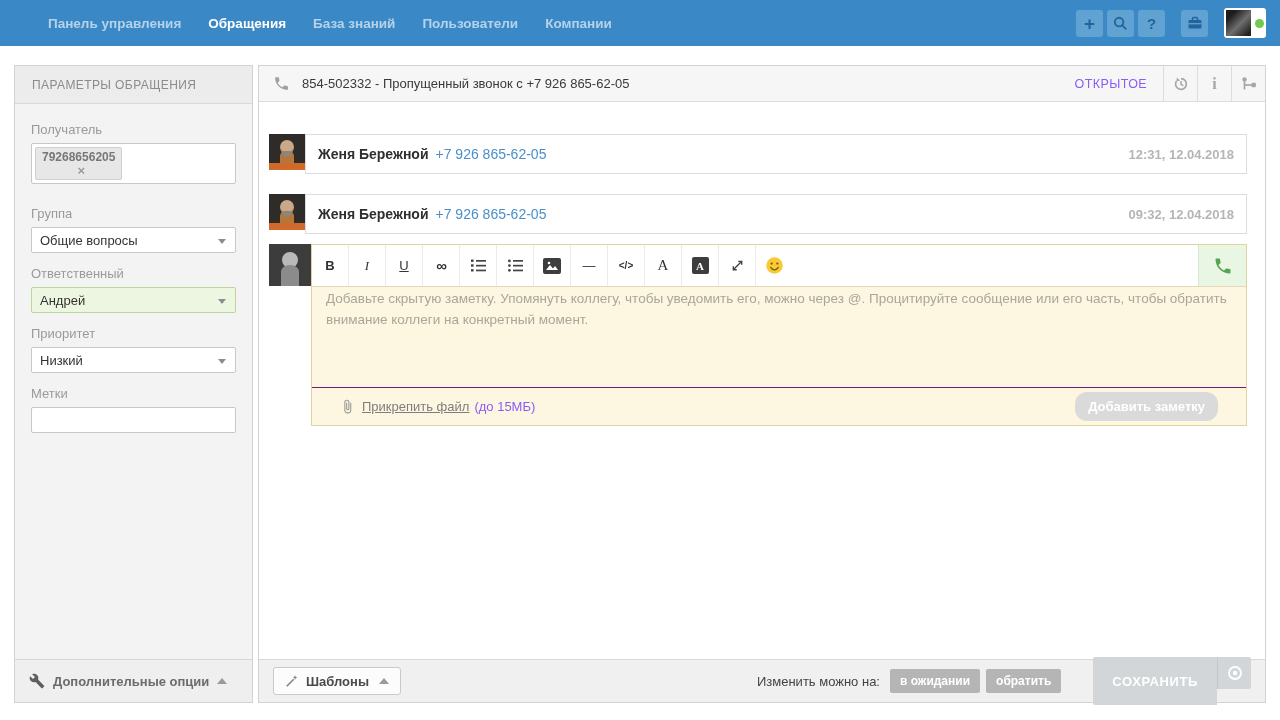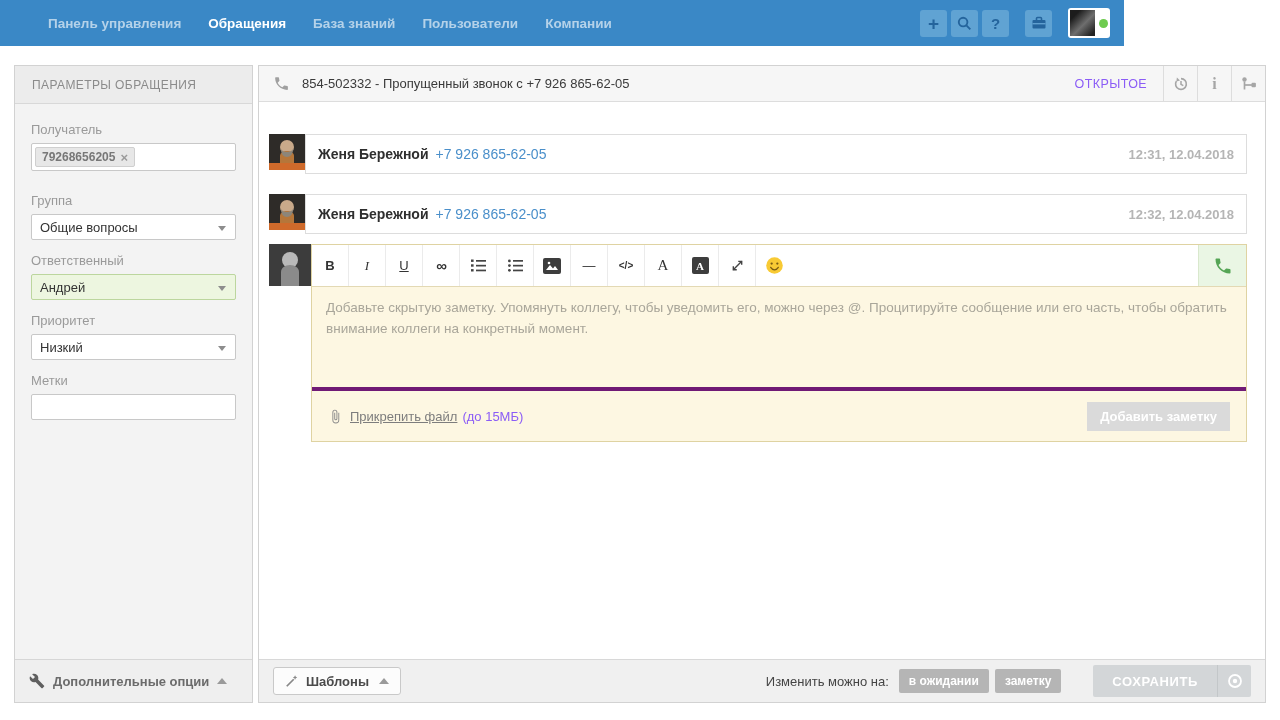--- a/index.html
+++ b/index.html
@@ -1,20 +1,20 @@
 <!DOCTYPE html>
 <html><head>
 <meta charset="utf-8">
 <style>
   * { margin:0; padding:0; box-sizing:border-box; }
   html,body { width:1280px; height:720px; background:#fff; font-family:"Liberation Sans", sans-serif; }
   .page { position:relative; width:1280px; height:720px; background:#fff; overflow:hidden; }
 
   
-  .topbar { position:absolute; top:0; left:0; width:1124px; height:46px; background:#3a88c6; display:flex; align-items:center; }
+  .topbar { position:absolute; top:0; left:0; width:1280px; height:46px; background:#3a88c6; display:flex; align-items:center; }
   .topnav { display:flex; align-items:center; padding-left:48px; }
   .topnav .nav-item { font-size:13.5px; font-weight:bold; color:rgba(255,255,255,.62); margin-right:27px; cursor:pointer; white-space:nowrap; }
   .topnav .nav-item.active { color:#fff; }
   .topbar-right { margin-left:auto; display:flex; align-items:center; padding-right:14px; }
   .tb-btn { width:27px; height:27px; background:#60a3d3; border-radius:3px; margin-left:4px; display:flex; align-items:center; justify-content:center; color:#24649c; font-weight:bold; cursor:pointer; }
   .tb-btn.plus { font-size:19px; line-height:1; }
   .tb-btn.help { font-size:15px; }
   .tb-btn.case { margin-left:16px; }
   .profile-chip { margin-left:16px; width:42px; height:30px; background:#fff; border-radius:3px; display:flex; align-items:center; padding:2px; cursor:pointer; }
   .profile-photo { width:26px; height:26px; background:linear-gradient(135deg,#1c1c1c 20%, #6e6e6e 55%, #222 90%); }
@@ -23,21 +23,21 @@
   
   .workspace { position:absolute; top:65px; left:14px; width:1252px; height:638px; display:flex; }
 
   
   .sidebar { width:239px; background:#f3f3f3; border:1px solid #d2d2d2; display:flex; flex-direction:column; }
   .sidebar-header { height:38px; background:#ececec; border-bottom:1px solid #d8d8d8; display:flex; align-items:center; padding-left:17px; font-size:12px; color:#8b8b8b; letter-spacing:.4px; }
   .sidebar-body { flex:1; padding:8px 16px 0 16px; }
   .field-label { font-size:13px; color:#9a9a9a; margin:13px 0 6px 0; }
   .field-label.first { margin-top:10px; }
   .pill-input { background:#fff; border:1px solid #c8c8c8; border-radius:2px; min-height:28px; padding:3px; display:flex; align-items:center; }
-  .tag { background:#e7e7e7; border:1px solid #cfcfcf; border-radius:2px; font-size:12px; font-weight:bold; color:#777; padding:2px 6px; display:inline-flex; align-items:center; }
+  .tag { background:#e7e7e7; border:1px solid #cfcfcf; border-radius:2px; font-size:12px; font-weight:bold; color:#777; padding:2px 6px; display:inline-flex; align-items:center;flex-direction:column; }
   .tag .x { margin-left:5px; color:#9a9a9a; font-weight:bold; cursor:pointer; font-size:13px; line-height:1; }
   .select { position:relative; background:#fff; border:1px solid #c8c8c8; border-radius:2px; height:26px; display:flex; align-items:center; padding:0 8px; font-size:13px; color:#333; cursor:pointer; }
   .select.green { background:#edf6e0; border-color:#bcd69e; }
   .select .caret { position:absolute; right:9px; top:11px; width:0; height:0; border-left:4px solid transparent; border-right:4px solid transparent; border-top:5px solid #8d8d8d; }
   .text-input { background:#fff; border:1px solid #c8c8c8; border-radius:2px; height:26px; width:100%; font-size:13px; padding:0 8px; color:#333; }
   .sidebar-footer { height:43px; border-top:1px solid #d6d6d6; background:#efefef; display:flex; align-items:center; padding-left:14px; cursor:pointer; }
   .sidebar-footer .label { font-size:13px; color:#6b6b6b; margin:0 8px;font-weight:bold; }
   .tri-up { width:0; height:0; border-left:5px solid transparent; border-right:5px solid transparent; border-bottom:6px solid #9a9a9a; }
 
   .gap { width:5px; }
@@ -68,37 +68,37 @@
   .tb-tool { width:37px; display:flex; align-items:center; justify-content:center; border-right:1px solid #ebebeb; font-size:13px; color:#333; cursor:pointer; background:#fff; }
   .tb-tool.b { font-weight:bold; }
   .tb-tool.i { font-style:italic; font-family:"Liberation Serif", serif; }
   .tb-tool.u { text-decoration:underline; }
   .tb-tool.link-g { font-size:15px; font-weight:bold; letter-spacing:-1px; }
   .tb-tool.code-g { font-size:10px; font-weight:bold; }
   .tb-tool.fontA { font-family:"Liberation Serif", serif; font-size:15px; }
   .bgA { width:17px; height:17px; background:#3d3d3d; border-radius:2px; color:#fff; font-size:11px; font-weight:bold; font-family:"Liberation Serif", serif; display:flex; align-items:center; justify-content:center; }
   .tb-spacer { flex:1; }
   .tb-call { width:48px; background:#eaf6e4; border-left:1px solid #d9e8cd; display:flex; align-items:center; justify-content:center; color:#55a555; cursor:pointer; }
-  .note-body { background:#fdf7e2; height:100px; padding:11px 14px; cursor:text; }
+  .note-body { background:#fdf7e2; height:100px; padding:2px 14px; cursor:text; }
   .note-placeholder { font-size:13.5px; line-height:1.55; color:#a9a69a; max-width:960px; }
-  .note-footer { background:#fdf7e2; border-top:4px solid #701a75; height:54px; display:flex; align-items:center; padding:0 16px; }
+  .note-footer { background:#fdf7e2; border-top:1px solid #701a75; height:38px; display:flex; align-items:center; padding:0 28px; }
   .attach { display:flex; align-items:center; cursor:pointer; }
   .attach-link { font-size:13px; color:#7d7d7d; text-decoration:underline; margin:0 5px 0 7px; }
   .attach-hint { font-size:13px; color:#8b5cf6; }
-  .add-note-btn { margin-left:auto; background:#dadada; color:#fff; font-weight:bold; font-size:13px; border:none; border-radius:0; padding:7px 13px; cursor:pointer; }
+  .add-note-btn { margin-left:auto; background:#dadada; color:#fff; font-weight:bold; font-size:13px; border:none; border-radius:12px; padding:7px 13px; cursor:pointer; }
 
   
   .main-footer { height:43px; background:#f0f0f0; border-top:1px solid #d8d8d8; display:flex; align-items:center; padding:0 14px; flex:0 0 auto;margin-top:38px; }
   .templates-btn { background:#fcfcfc; border:1px solid #c9c9c9; border-radius:3px; height:28px; display:flex; align-items:center; padding:0 11px; cursor:pointer; }
   .templates-btn .label { font-size:13px; font-weight:bold; color:#4a4a4a; margin:0 10px 0 7px; }
   .status-cluster { margin-left:auto; display:flex; align-items:center; }
   .status-label { font-size:13px; color:#444; margin-right:10px; }
   .status-btn { background:#b5b5b5; color:#fff; font-size:12px; font-weight:bold; border:none; border-radius:2px; padding:5px 10px; margin-right:6px; cursor:pointer; }
   .save-group { display:flex; margin-left:26px; }
-  .save-btn { background:#d3d6d8; color:#fff; font-size:13px; font-weight:bold; letter-spacing:.6px; border:none; border-radius:2px 0 0 2px; padding:0 19px; height:32px; cursor:pointer; }
+  .save-btn { background:#d3d6d8; color:#fff; font-size:13px; font-weight:bold; letter-spacing:.6px; border:none; border-radius:2px 0 0 2px; padding:0 19px; height:48px; cursor:pointer; }
   .save-gear { width:34px; height:32px; background:#d3d6d8; border:none; border-left:1px solid #c3c7c9; border-radius:0 2px 2px 0; display:flex; align-items:center; justify-content:center; cursor:pointer; }
 
   svg { display:block; }
 </style>
 </head>
 <body>
 
 <div class="page">
 
   <div class="topbar">
@@ -237,21 +237,21 @@
                 <rect width="36" height="36" fill="#2e2b28"></rect>
                 <circle cx="18" cy="13" r="7" fill="#c9a98a"></circle>
                 <path d="M18 17c-4 0-7 2-7 5v14h14V22c0-3-3-5-7-5z" fill="#b5763a"></path>
                 <path d="M12 15c1.5 4 10.5 4 12 0 0 5-2.5 8-6 8s-6-3-6-8z" fill="#8c8579"></path>
                 <rect x="0" y="29" width="36" height="7" fill="#cf6a2b"></rect>
               </svg>
           </div>
           <div class="msg-box">
             <span class="msg-author">Женя Бережной</span>
             <span class="msg-phone">+7 926 865-62-05</span>
-            <span class="msg-time">12:32, 12.04.2018</span>
+            <span class="msg-time">09:32, 12.04.2018</span>
           </div>
         </div>
 
         <div class="editor-row">
           <div class="avatar42">
             <svg width="42" height="42" viewBox="0 0 42 42">
                 <rect width="42" height="42" fill="#3c3c3c"></rect>
                 <circle cx="21" cy="16" r="8" fill="#b9b9b9"></circle>
                 <path d="M21 21c-5 0-9 3-9 7v14h18V28c0-4-4-7-9-7z" fill="#8b8b8b"></path>
               </svg>
@@ -340,21 +340,21 @@
           <svg width="14" height="14" viewBox="0 0 16 16">
               <path d="M2 14L10 6" stroke="#888" stroke-width="2"></path>
               <path d="M11.5 1.5l.8 1.7 1.7.8-1.7.8-.8 1.7-.8-1.7-1.7-.8 1.7-.8z" fill="#888"></path>
             </svg>
           <span class="label">Шаблоны</span>
           <span class="tri-up"></span>
         </div>
         <div class="status-cluster">
           <span class="status-label">Изменить можно на:</span>
           <button class="status-btn">в ожидании</button>
-          <button class="status-btn">заметку</button>
+          <button class="status-btn">обратить</button>
           <div class="save-group">
             <button class="save-btn">СОХРАНИТЬ</button>
             <button class="save-gear">
               <svg width="16" height="16" viewBox="0 0 16 16">
                   <circle cx="8" cy="8" r="6" fill="none" stroke="#fff" stroke-width="1.8"></circle>
                   <circle cx="8" cy="8" r="2.2" fill="#fff"></circle>
                 </svg>
             </button>
           </div>
         </div>

